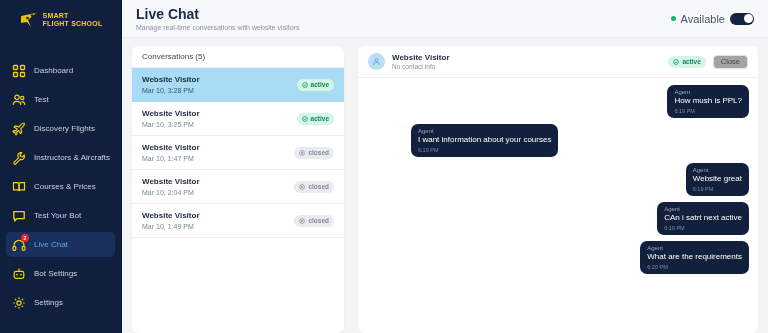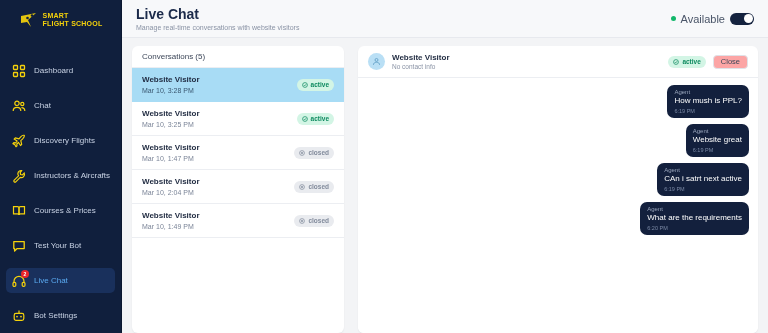--- a/index.html
+++ b/index.html
@@ -21,21 +21,21 @@
   }
   .brand {
     height: 40px; display: flex; align-items: center;
     justify-content: center; gap: 4px; padding: 0 8px;
   }
   .brand-mark { width: 20px; height: 18px; flex: 0 0 20px; }
   .brand-text {
     font-size: 7px; line-height: 8px; font-weight: 700;
     color: #f5d20b; letter-spacing: .2px;
   }
-  .nav { margin-top: 18px; display: flex; flex-direction: column; gap: 10px; padding: 0 6px; }
+  .nav { margin-top: 18px; display: flex; flex-direction: column; gap: 4px; padding: 0 6px; }
   .nav-item {
     display: flex; align-items: center; gap: 8px;
     height: 25px; padding: 0 6px; border-radius: 5px;
     cursor: pointer; position: relative;
   }
   .nav-item .ico { width: 14px; height: 14px; flex: 0 0 14px; position: relative; display:block; }
   .nav-item .lbl { font-size: 8px; color: #c8d2e4; white-space: nowrap; }
   .nav-item.active { background: #19305c; }
   .nav-item.active .lbl { color: #5aa9f0; }
   .badge-count {
@@ -114,21 +114,21 @@
   .avatar {
     width: 17px; height: 17px; border-radius: 50%;
     background: #b9dff5; display: flex; align-items: center;
     justify-content: center; flex: 0 0 17px;
   }
   .chat-who { flex: 1 1 auto; display: flex; flex-direction: column; gap: 1px; }
   .chat-name { font-size: 8px; font-weight: 700; color: #1f2a40; }
   .chat-sub { font-size: 6.5px; color: #8a93a5; }
   .close-btn {
     height: 14px; padding: 0 7px; border-radius: 4px;
-    border: 1px solid #dfe2e8; background: #fca5a5;
+    border: 1px solid #dfe2e8; background: #a3a3a3;
     font-size: 7.5px; color: #3d4759; cursor: pointer;
     display: flex; align-items: center; font-family: inherit;
   }
   .msgs {
     flex: 1 1 auto; padding: 7px 9px 7px 9px;
     display: flex; flex-direction: column; gap: 6px;
     overflow: hidden; background: #fff;
   }
   .msg-row { display: flex; margin-left: 44px; }
   .msg-row.right { justify-content: flex-end; }
@@ -179,21 +179,21 @@
 
       <div class="nav-item">
         <span class="ico">
           <svg viewBox="0 0 14 14" width="14" height="14" fill="none" stroke="#f5d20b" stroke-width="1.2">
             <circle cx="5" cy="4.3" r="2.2"></circle>
               <path d="M1.2 12c0-2.3 1.7-3.6 3.8-3.6S8.8 9.7 8.8 12"></path>
             <circle cx="10.3" cy="5" r="1.6"></circle>
               <path d="M9.4 8.7c2 0 3.4 1.2 3.4 3.3"></path>
           </svg>
         </span>
-        <span class="lbl">Chat</span>
+        <span class="lbl">Test</span>
       </div>
 
       <div class="nav-item">
         <span class="ico">
           <svg viewBox="0 0 14 14" width="14" height="14" fill="none" stroke="#f5d20b" stroke-width="1.2" stroke-linejoin="round">
             <path d="M12.3 1.4c-1 -0.4 -2.6 0.4 -3.6 1.5L7 4.8 3.3 3.9 2.1 5.1l3 2 -1.5 1.7 -1.8 -0.2 -0.9 1 2 1.1 1.1 2 1 -0.9 -0.2 -1.8 1.7 -1.5 2 3 1.2 -1.2 -0.9 -3.7 1.9 -1.7c1.1 -1 1.9 -2.6 1.5 -3.6z"></path>
           </svg>
         </span>
         <span class="lbl">Discovery Flights</span>
       </div>
@@ -243,20 +243,29 @@
           <svg viewBox="0 0 14 14" width="14" height="14" fill="none" stroke="#f5d20b" stroke-width="1.2">
             <rect x="2.2" y="4.4" width="9.6" height="7" rx="1.8"></rect>
             <path d="M7 1.6v2.6"></path>
               <circle cx="5" cy="7.6" r=".9" fill="#f5d20b" stroke="none"></circle>
             <circle cx="9" cy="7.6" r=".9" fill="#f5d20b" stroke="none"></circle>
           </svg>
         </span>
         <span class="lbl">Bot Settings</span>
       </div>
 
+      <div class="nav-item">
+        <span class="ico">
+          <svg viewBox="0 0 14 14" width="14" height="14" fill="none" stroke="#f5d20b" stroke-width="1.2">
+            <circle cx="7" cy="7" r="2.1"></circle>
+            <path d="M7 1.3v1.6M7 11.1v1.6M1.3 7h1.6M11.1 7h1.6M3 3l1.2 1.2M9.8 9.8L11 11M11 3L9.8 4.2M4.2 9.8L3 11"></path>
+          </svg>
+        </span>
+        <span class="lbl">Settings</span>
+      </div>
 
     </nav>
   </aside>
 
   <section class="main">
 
     <header class="topbar">
       <div class="topbar-left">
         <div class="page-title">Live Chat</div>
         <div class="page-sub">Manage real-time conversations with website visitors</div>
@@ -374,20 +383,27 @@
         <div class="msgs">
 
           <div class="msg-row right">
             <div class="bubble">
               <span class="who">Agent</span>
               <span class="txt">How mush is PPL?</span>
               <span class="ts">6:19 PM</span>
             </div>
           </div>
 
+          <div class="msg-row left">
+            <div class="bubble">
+              <span class="who">Agent</span>
+              <span class="txt">I want information about your courses</span>
+              <span class="ts">6:19 PM</span>
+            </div>
+          </div>
 
           <div class="msg-row right">
             <div class="bubble">
               <span class="who">Agent</span>
               <span class="txt">Website great</span>
               <span class="ts">6:19 PM</span>
             </div>
           </div>
 
           <div class="msg-row right">

